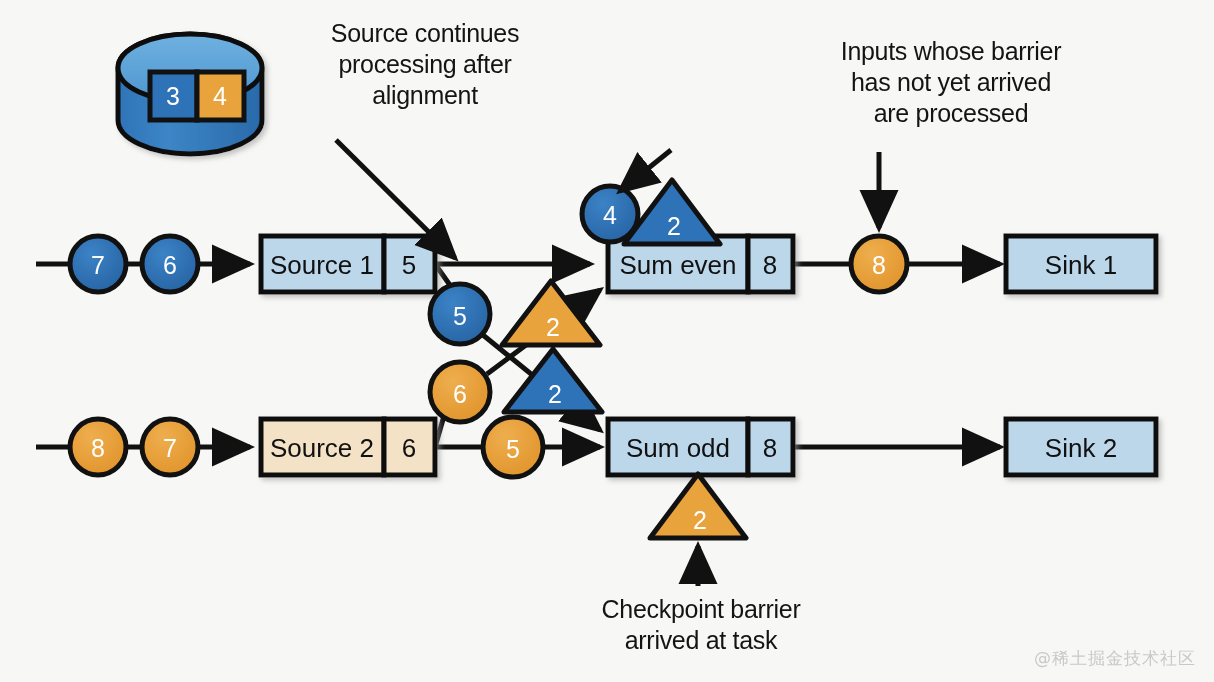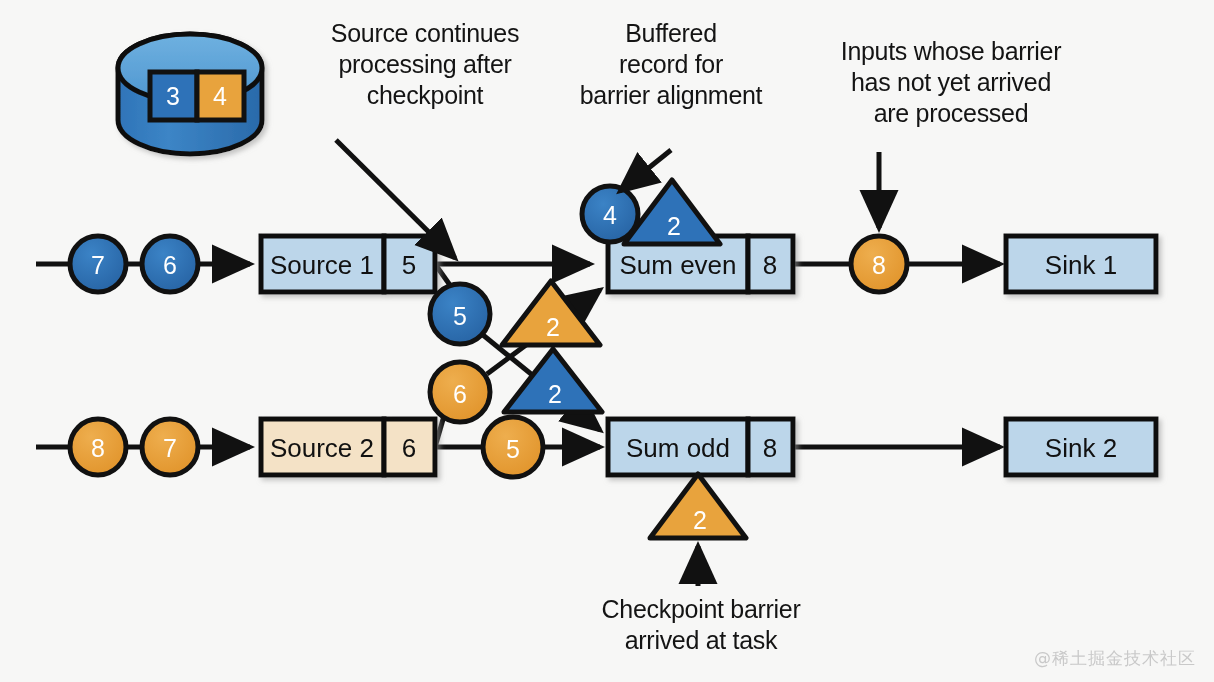--- a/index.html
+++ b/index.html
@@ -222,25 +222,22 @@
     <g stroke="#111" stroke-width="5" fill="none">
       <line x1="336" y1="140" x2="455" y2="258" marker-end="url(#arrow)"></line>
       <line x1="671" y1="150" x2="620" y2="191" marker-end="url(#arrow)"></line>
       <line x1="879" y1="152" x2="879" y2="228" marker-end="url(#arrow)"></line>
       <line x1="698" y1="586" x2="698" y2="546" marker-end="url(#arrow)"></line>
     </g>
   </svg>
 
   <div class="anno" style="left:310px;top:18px;width:230px;">Source continues
 processing after
-checkpoint</div>
-
-  <div class="anno" style="left:566px;top:18px;width:210px;">Buffered
-record for
-barrier alignment</div>
+alignment</div>
+
 
   <div class="anno" style="left:826px;top:36px;width:250px;">Inputs whose barrier
 has not yet arrived
 are processed</div>
 
   <div class="anno" style="left:576px;top:594px;width:250px;text-align:center;">Checkpoint barrier
 arrived at task</div>
 
   <div class="watermark">@稀土掘金技术社区</div>
 </div>

